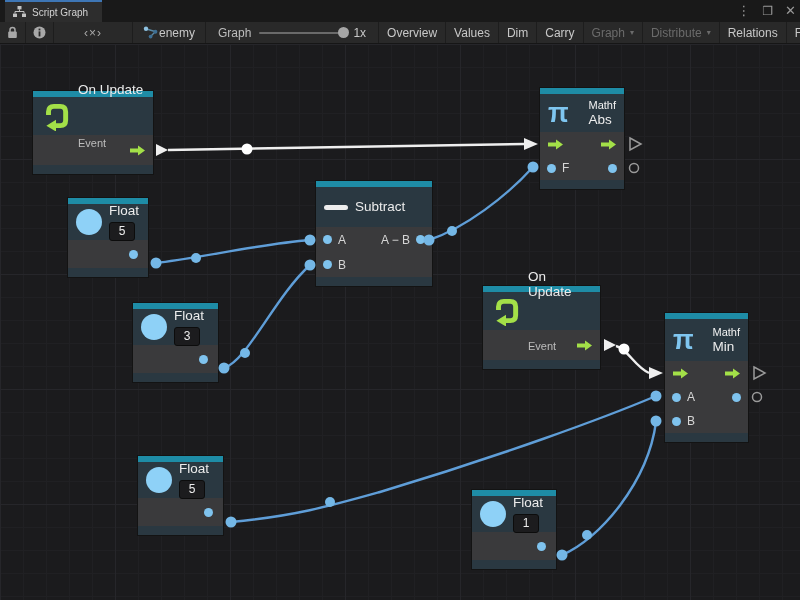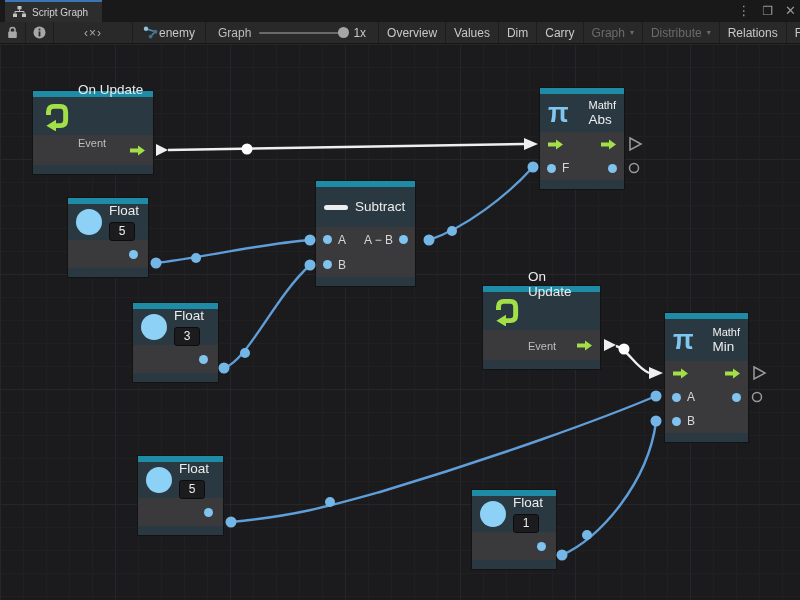--- a/index.html
+++ b/index.html
@@ -196,21 +196,21 @@
       </div>
     </div>
     <div class="nbody">
       <div class="prow">
           <span class="vport"></span>
         </div>
     </div>
     <div class="nfoot"></div>
   </div>
 
-  <div class="node subtract" style="left:316px;top:137px;width:99px;">
+  <div class="node subtract" style="left:316px;top:137px;width:116px;">
     <div class="accent"></div>
     <div class="nhead">
       <span class="minus-bar"></span>
       <div class="ntitle">Subtract</div>
     </div>
     <div class="nbody">
       <div class="prow">
         <span class="vport"></span>
         <span class="plabel">A</span>
         <span class="plabel ml-auto">A − B</span>

